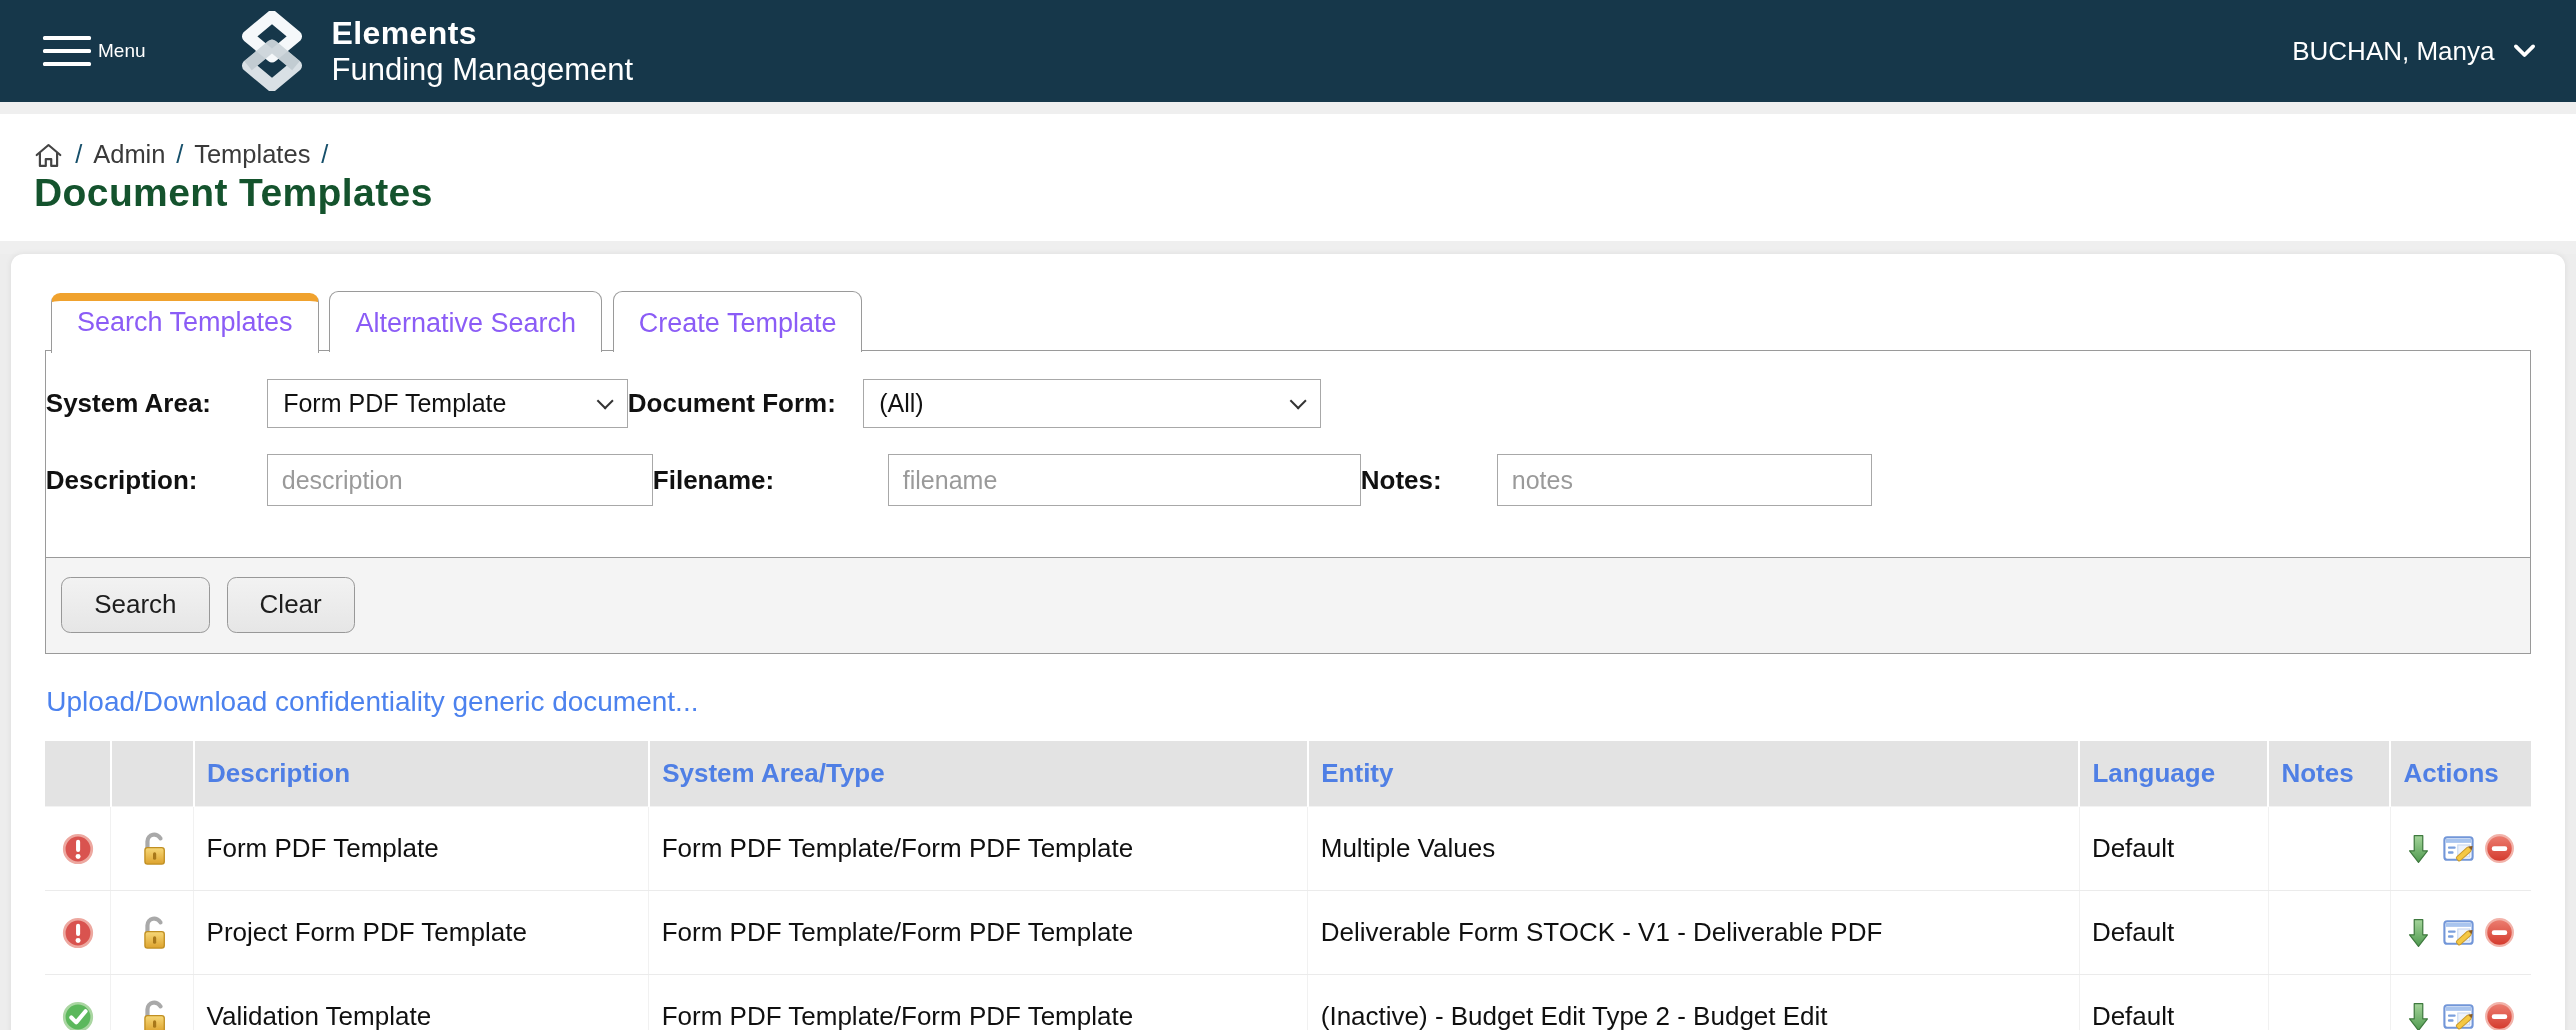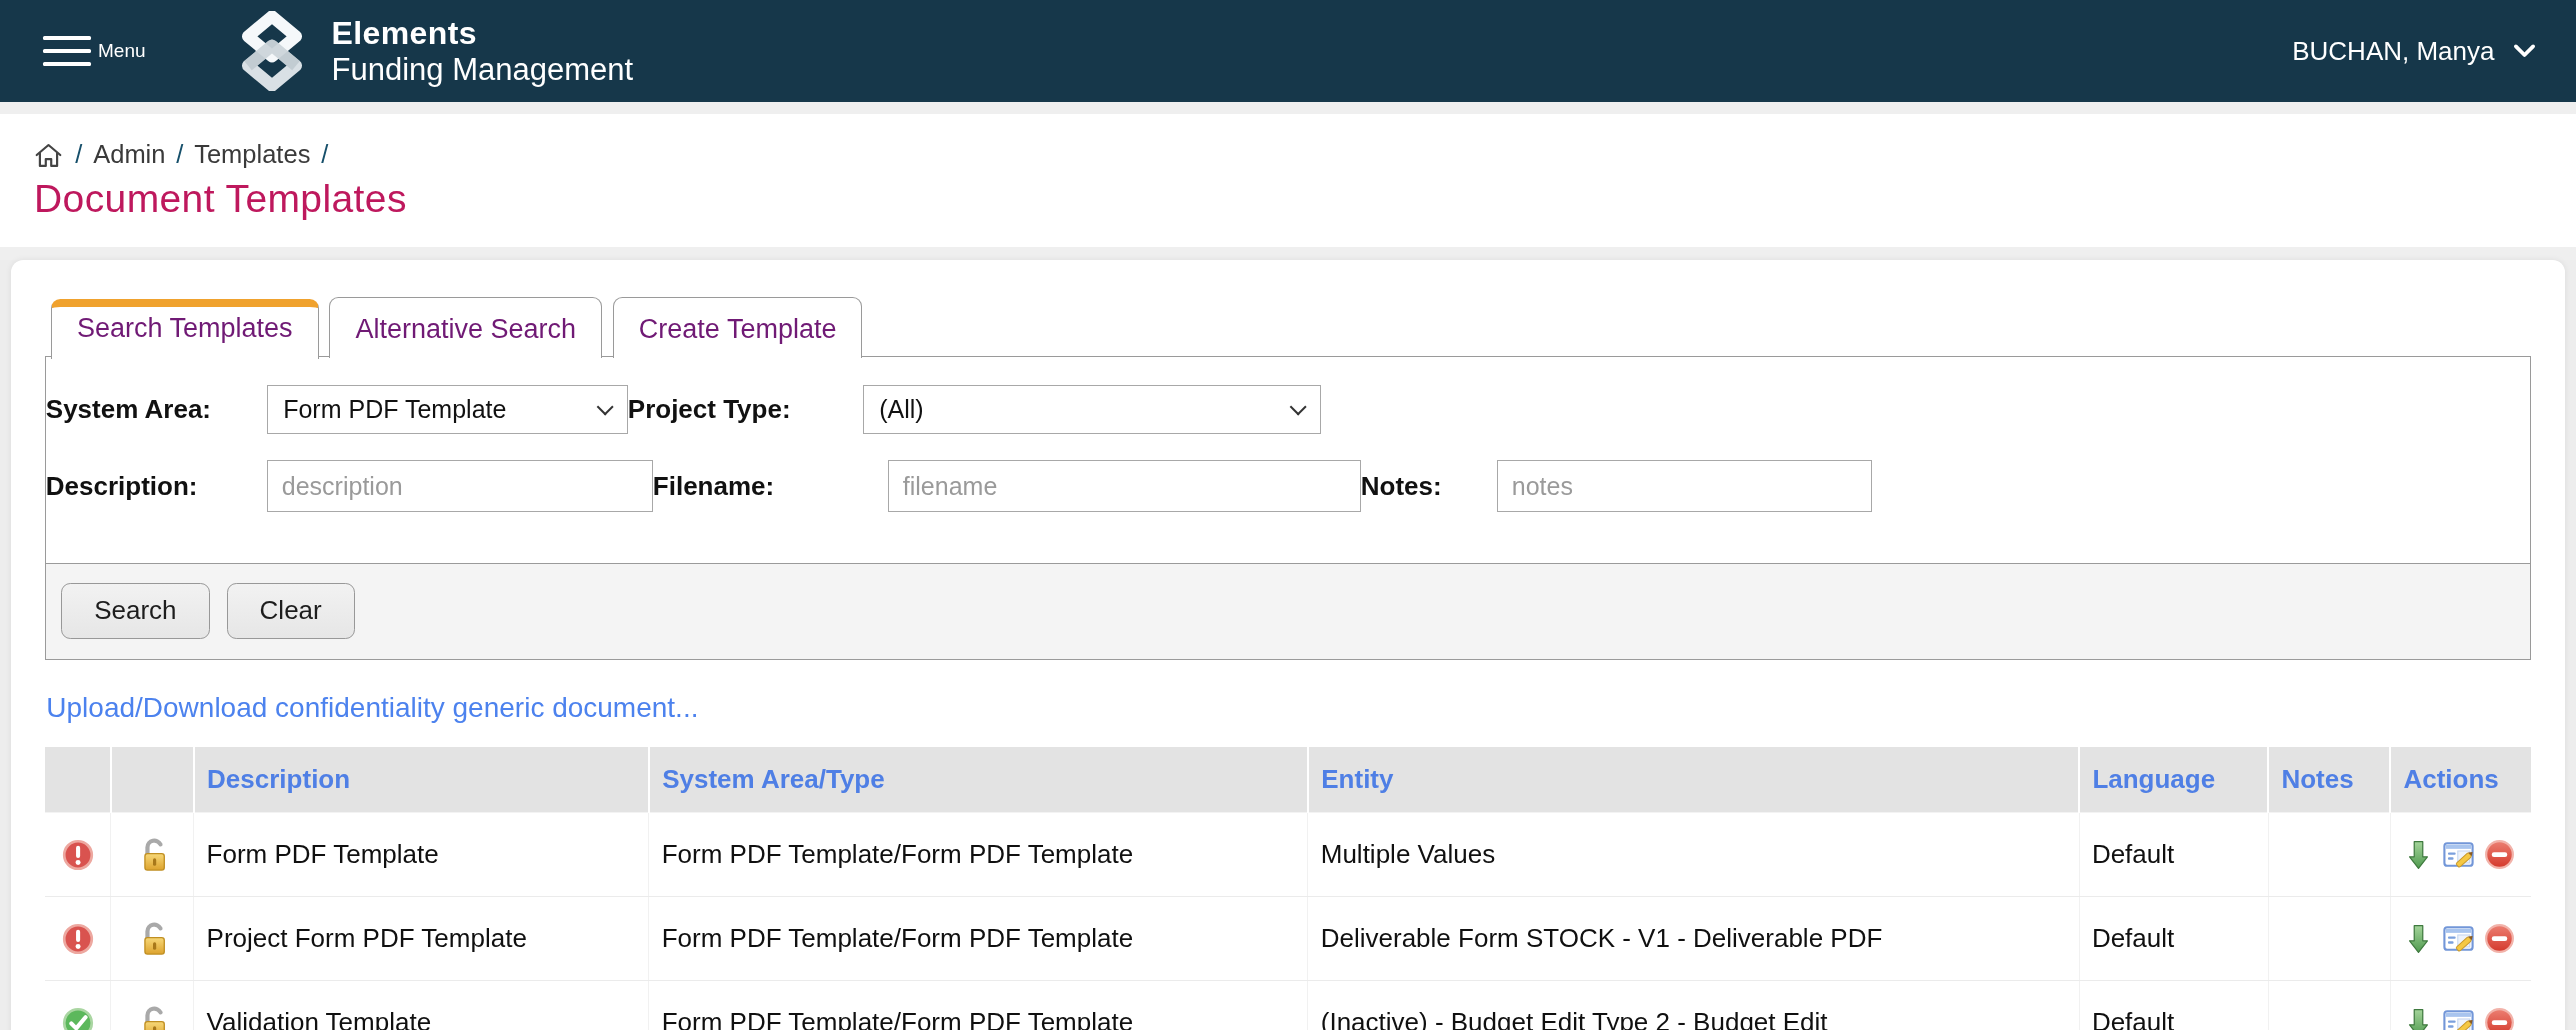--- a/index.html
+++ b/index.html
@@ -35,34 +35,34 @@
 
   
   .crumb-card {
     background:#fff; padding:26px 0 26px 34px;
     box-shadow: 0 1.5px 3.1px rgba(0,0,0,.06);
   }
   .breadcrumb { display:flex; align-items:center; gap:10.8px; font-size:25.5px; color:#3a3a3a; }
   .breadcrumb .sep { color:#17506b; font-weight:500; }
   .breadcrumb .crumb { color:#3a3a3a; cursor:pointer; }
   .home-ic { width:29px; height:28px; margin-right:1.5px; cursor:pointer; }
-  .page-title { font-size:39px; font-weight:normal; color:#be185d; margin-top:8px; letter-spacing:0.4px; }
+  .page-title { font-size:39px; font-weight:bold; color:#14532d; margin-top:2px; letter-spacing:0.4px; }
 
   
   .content-card {
     background:#fff; margin:0 10.8px; border-radius:12.3px 12.3px 0 0;
     box-shadow: 0 0 6.2px rgba(0,0,0,.08);
     padding: 37px 34px 31px 34px;
     min-height: 756px;
   }
 
   
   .tabs { display:flex; align-items:flex-end; padding-left:6.2px; position:relative; z-index:2; }
   .tab {
-    font-size:27px; color:#701a75; background:#fff;
+    font-size:27px; color:#8b5cf6; background:#fff;
     border:1.5px solid #9a9a9a; border-bottom:none;
     border-radius:9.3px 9.3px 0 0;
     padding:16px 25px 13px 25px;
     margin-right:10.8px; cursor:pointer; position:relative;
   }
   .tab.active {
     border-top:8.5px solid #F0A22E;
     padding-top:6.2px;
     margin-bottom:-1.5px; padding-bottom:14.7px;
     z-index:3;
@@ -261,21 +261,21 @@
 
   
   <div class="form-box">
     <div class="form-fields">
       <div class="form-row">
         <div class="f-label lab-1">System Area:</div>
         <div class="select sel-1 fld">
           <span>Form PDF Template</span>
           <span class="chev"></span>
         </div>
-        <div class="f-label lab-2">Project Type:</div>
+        <div class="f-label lab-2">Document Form:</div>
         <div class="select sel-2 fld">
           <span>(All)</span>
           <span class="chev"></span>
         </div>
       </div>
       <div class="form-row">
         <div class="f-label lab-1">Description:</div>
         <input class="tinput in-1 fld" type="text" placeholder="description" style="">
         <div class="f-label lab-2">Filename:</div>
         <input class="tinput in-2 fld" type="text" placeholder="filename" style="">

